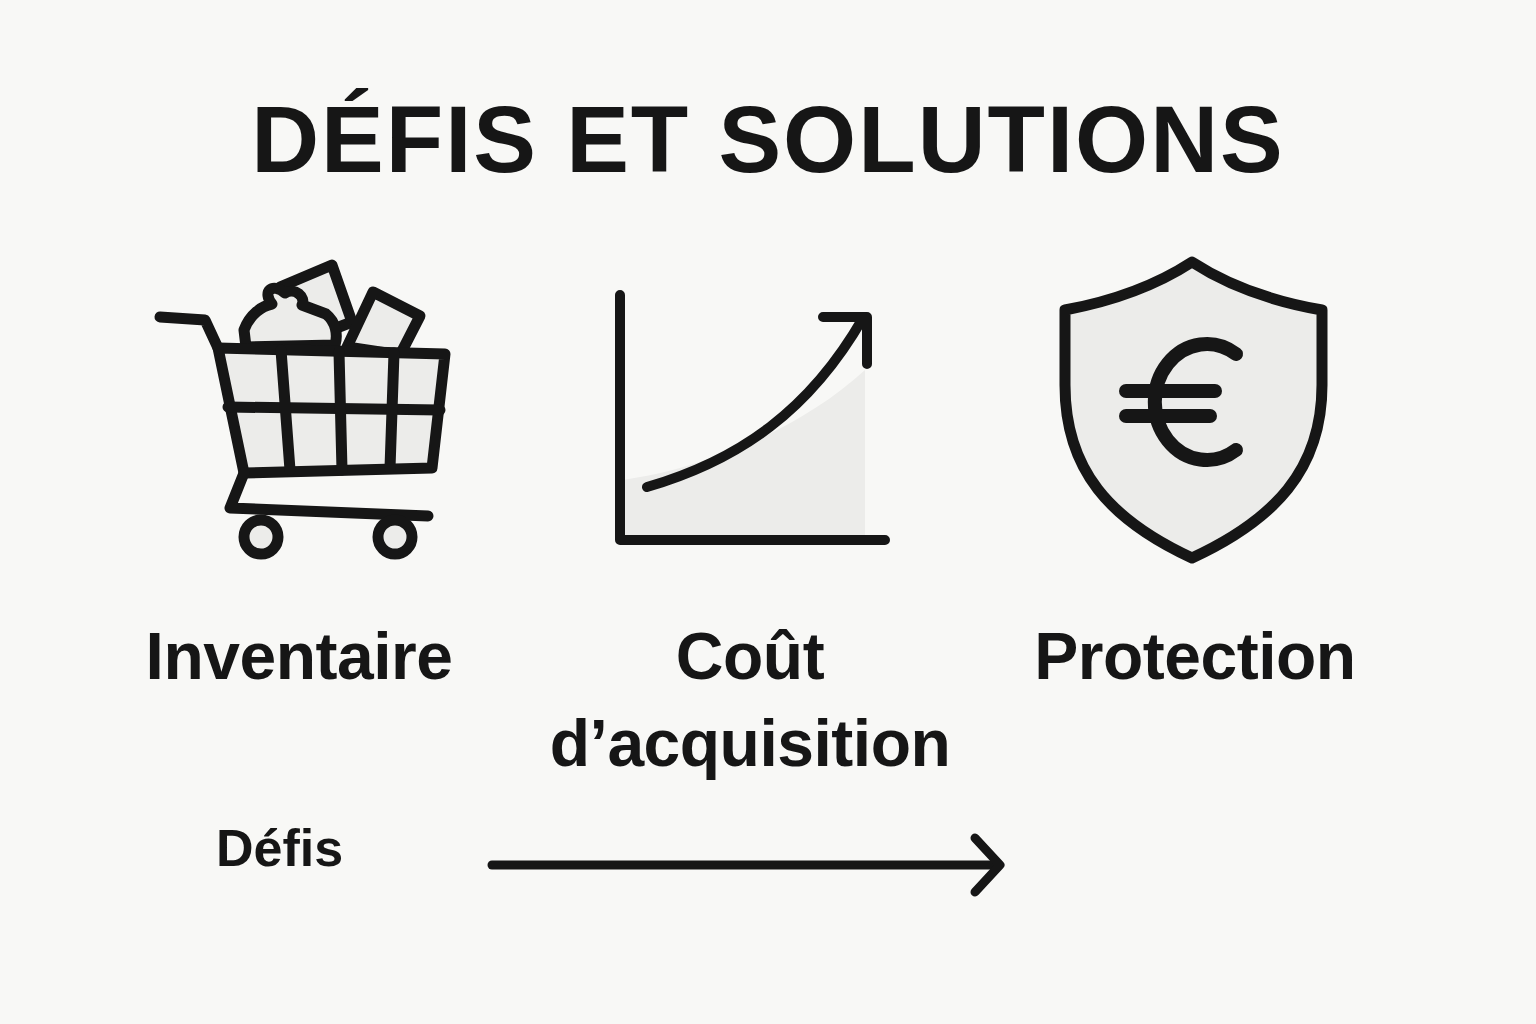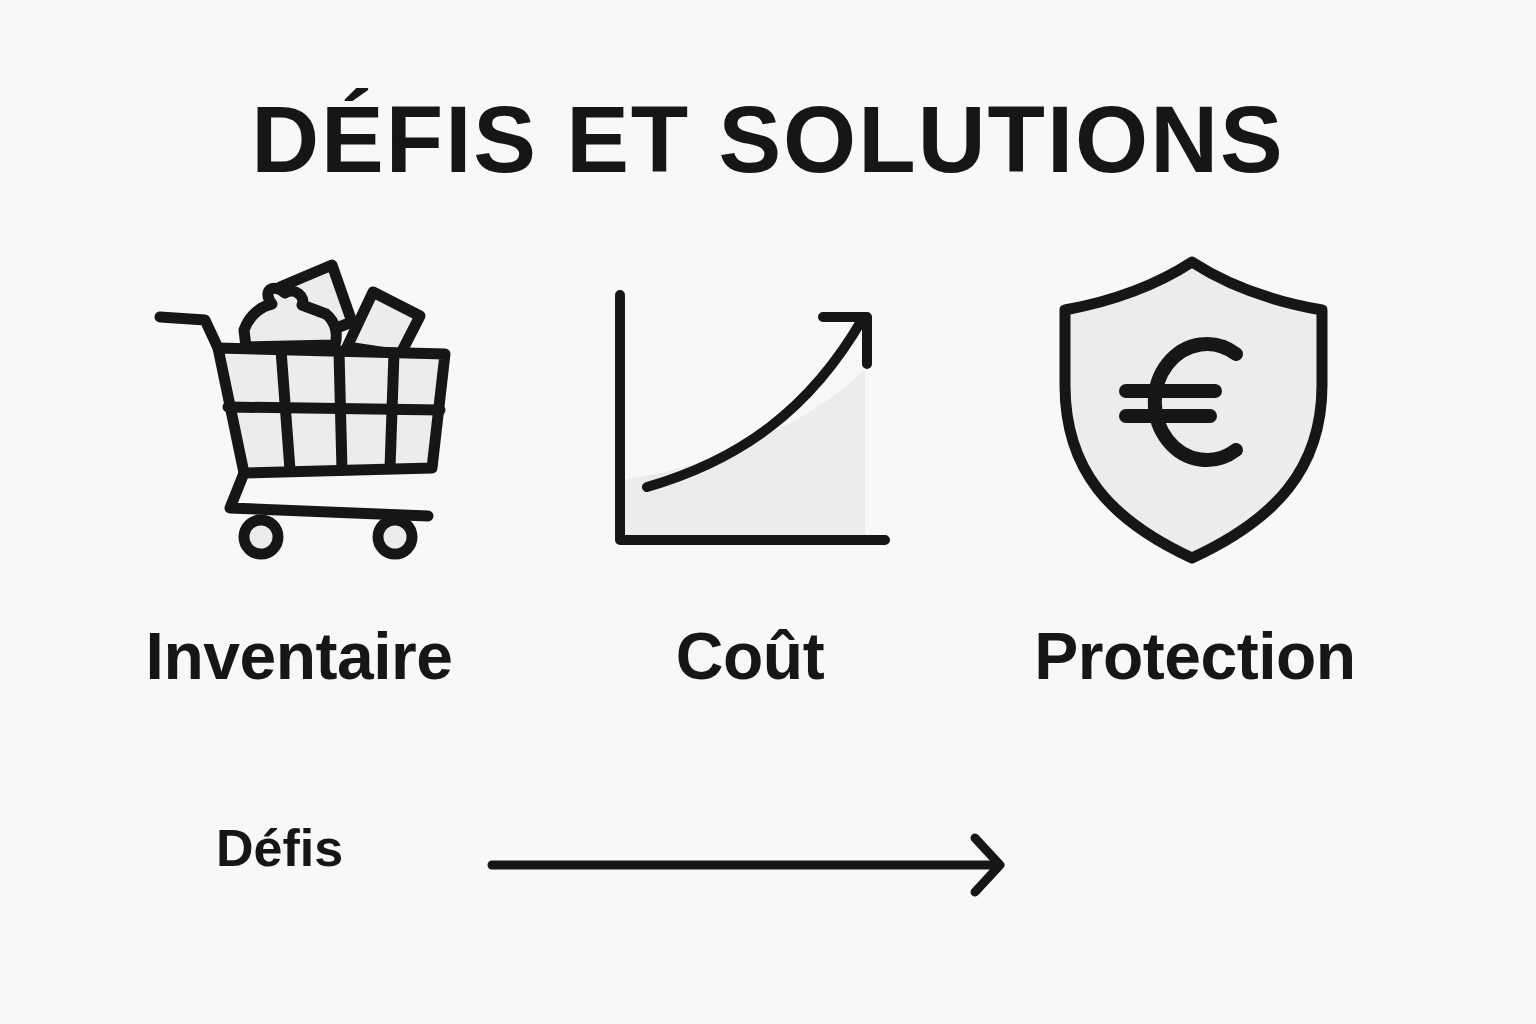--- a/index.html
+++ b/index.html
@@ -69,20 +69,21 @@
     <path d="M1126 391 L1215 391"></path>
     <path d="M1126 416 L1210 416"></path>
   </g>
 </svg>
 
 <div class="label" style="left:94px; top:613px; width:410px;">
   <div>Inventaire</div>
 </div>
 <div class="label" style="left:540px; top:613px; width:420px;">
   <div>Coût</div>
+  <div>d’acquisition</div>
 </div>
 <div class="label" style="left:970px; top:613px; width:450px;">
   <div>Protection</div>
 </div>
 
 <div class="defis-label">Défis</div>
 <svg class="flow-arrow" width="540" height="80" viewBox="480 826 540 80">
   <g fill="none" stroke="#161616" stroke-width="9" stroke-linecap="round" stroke-linejoin="round">
     <path d="M492 865 L998 865"></path>
     <path d="M975 838 L1000 865 L975 892"></path>

